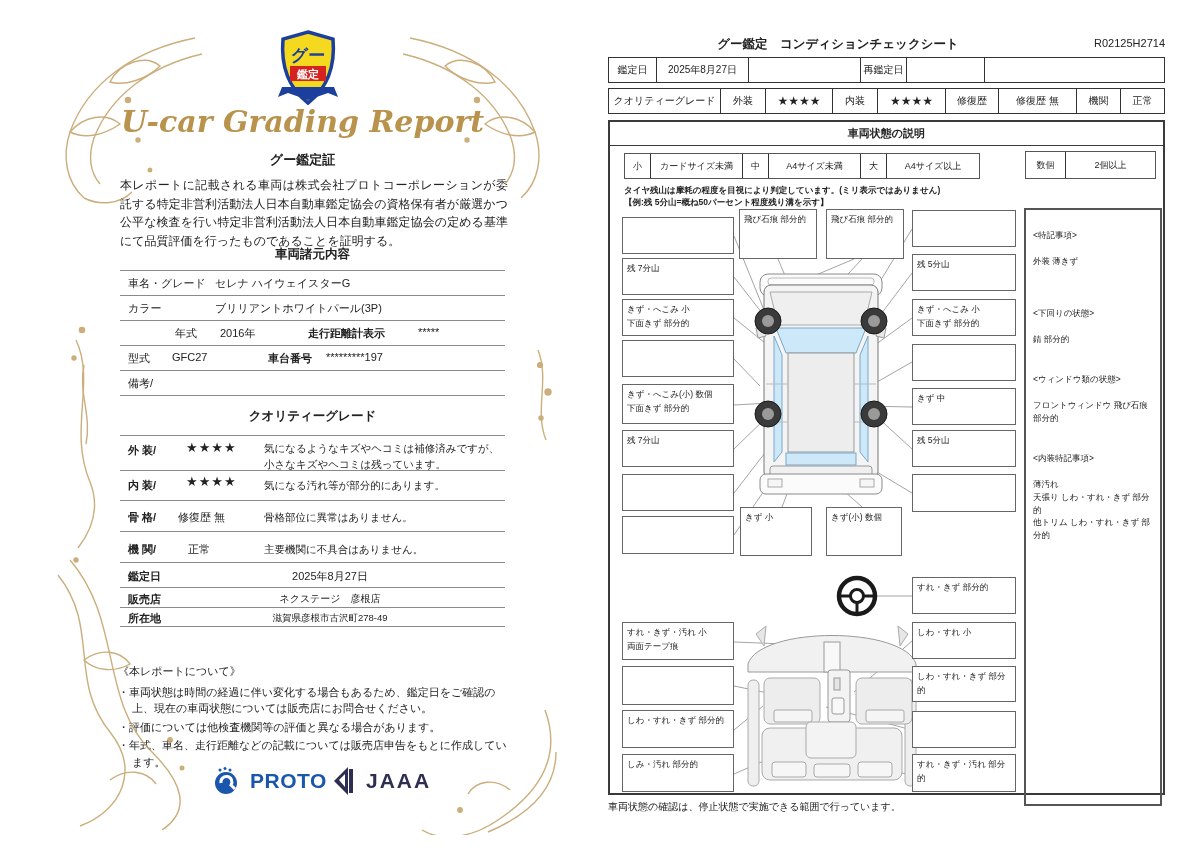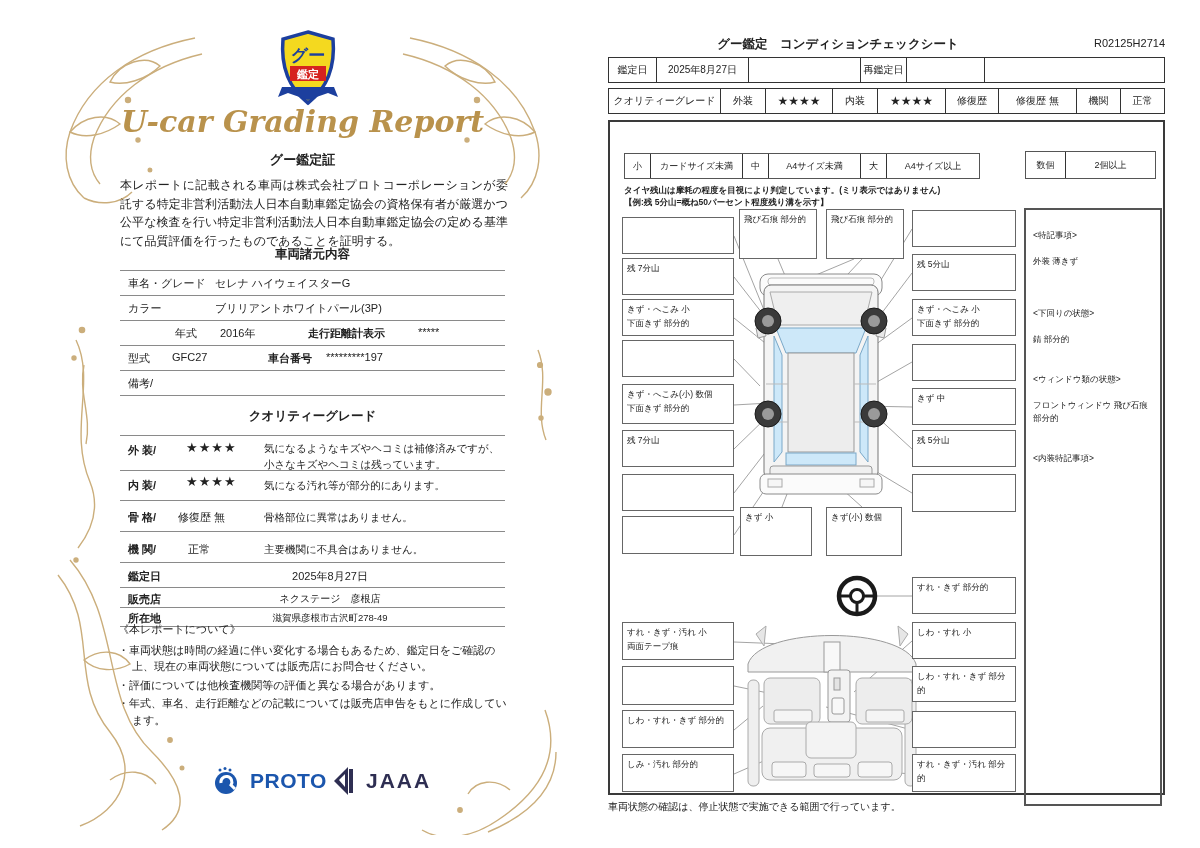--- a/index.html
+++ b/index.html
@@ -153,21 +153,21 @@
 <div class="t lbl" style="left:128px;top:569px;font-weight:bold;">鑑定日</div>
 <div class="t val" style="left:240px;top:569px;width:180px;text-align:center;">2025年8月27日</div>
 <div class="line" style="left:120px;top:587px;width:385px;"></div>
 <div class="t lbl" style="left:128px;top:592px;font-weight:bold;">販売店</div>
 <div class="t val" style="left:240px;top:592px;width:180px;text-align:center;font-size:10px;">ネクステージ　彦根店</div>
 <div class="line" style="left:120px;top:607px;width:385px;"></div>
 <div class="t lbl" style="left:128px;top:611px;font-weight:bold;">所在地</div>
 <div class="t val" style="left:240px;top:612px;width:180px;text-align:center;font-size:9.5px;">滋賀県彦根市古沢町278-49</div>
 <div class="line" style="left:120px;top:626px;width:385px;"></div>
 
-<div class="abs about" style="left:118px;top:621px;width:395px;">
+<div class="abs about" style="left:118px;top:663px;width:395px;">
   <div>《本レポートについて》</div>
   <ul>
     <li>・車両状態は時間の経過に伴い変化する場合もあるため、鑑定日をご確認の上、現在の車両状態については販売店にお問合せください。</li>
     <li>・評価については他検査機関等の評価と異なる場合があります。</li>
     <li>・年式、車名、走行距離などの記載については販売店申告をもとに作成しています。</li>
   </ul>
 </div>
 
 <div class="abs logo-row" style="left:212px;top:766px;z-index:3;">
   <svg width="30" height="30" viewBox="0 0 30 30">
@@ -206,20 +206,21 @@
   <div class="td" style="width:67px;font-size:12px;">★★★★</div>
   <div class="td" style="width:45px;">内装</div>
   <div class="td" style="width:68px;font-size:12px;">★★★★</div>
   <div class="td" style="width:53px;">修復歴</div>
   <div class="td" style="width:78px;">修復歴 無</div>
   <div class="td" style="width:44px;">機関</div>
   <div class="td" style="flex:1;">正常</div>
 </div>
 
 <div class="mainbox">
+  <div class="mb-head">車両状態の説明</div>
 
   <div class="legend" style="left:14px;top:31px;height:26px;">
     <div class="td" style="width:26px;">小</div>
     <div class="td" style="width:92px;">カードサイズ未満</div>
     <div class="td" style="width:26px;">中</div>
     <div class="td" style="width:92px;">A4サイズ未満</div>
     <div class="td" style="width:26px;">大</div>
     <div class="td" style="width:92px;">A4サイズ以上</div>
   </div>
   <div class="legend" style="left:415px;top:29px;height:28px;">
@@ -361,16 +362,19 @@
   <div class="lbox" style="left:302px;top:632px;width:104px;height:38px;">すれ・きず・汚れ 部分的</div>
 
   <div class="notes">
     <div class="nt">&lt;特記事項&gt;</div>
     <div>外装 薄きず</div>
     <div class="nt" style="margin-top:26px;">&lt;下回りの状態&gt;</div>
     <div>錆 部分的</div>
     <div class="nt" style="margin-top:14px;">&lt;ウィンドウ類の状態&gt;</div>
     <div>フロントウィンドウ 飛び石痕 部分的</div>
     <div class="nt" style="margin-top:14px;">&lt;内装特記事項&gt;</div>
+    <div>薄汚れ
+天張り しわ・すれ・きず 部分的
+他トリム しわ・すれ・きず 部分的</div>
   </div>
 </div>
 
 <div class="t rp-footer" style="left:608px;top:800px;">車両状態の確認は、停止状態で実施できる範囲で行っています。</div>
 
 </body></html>

